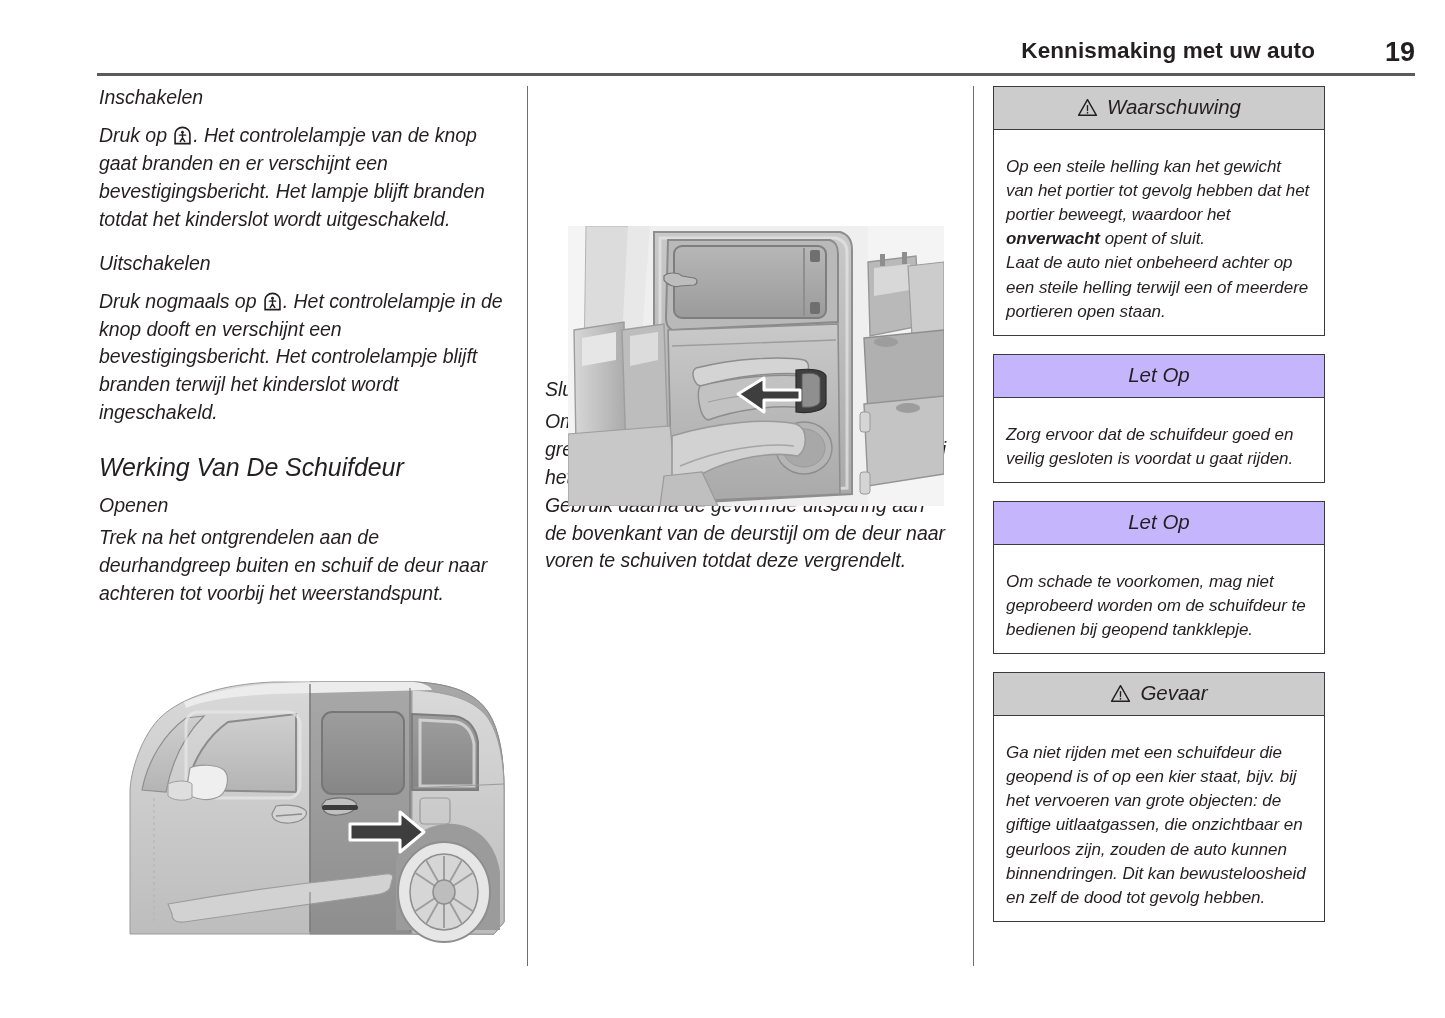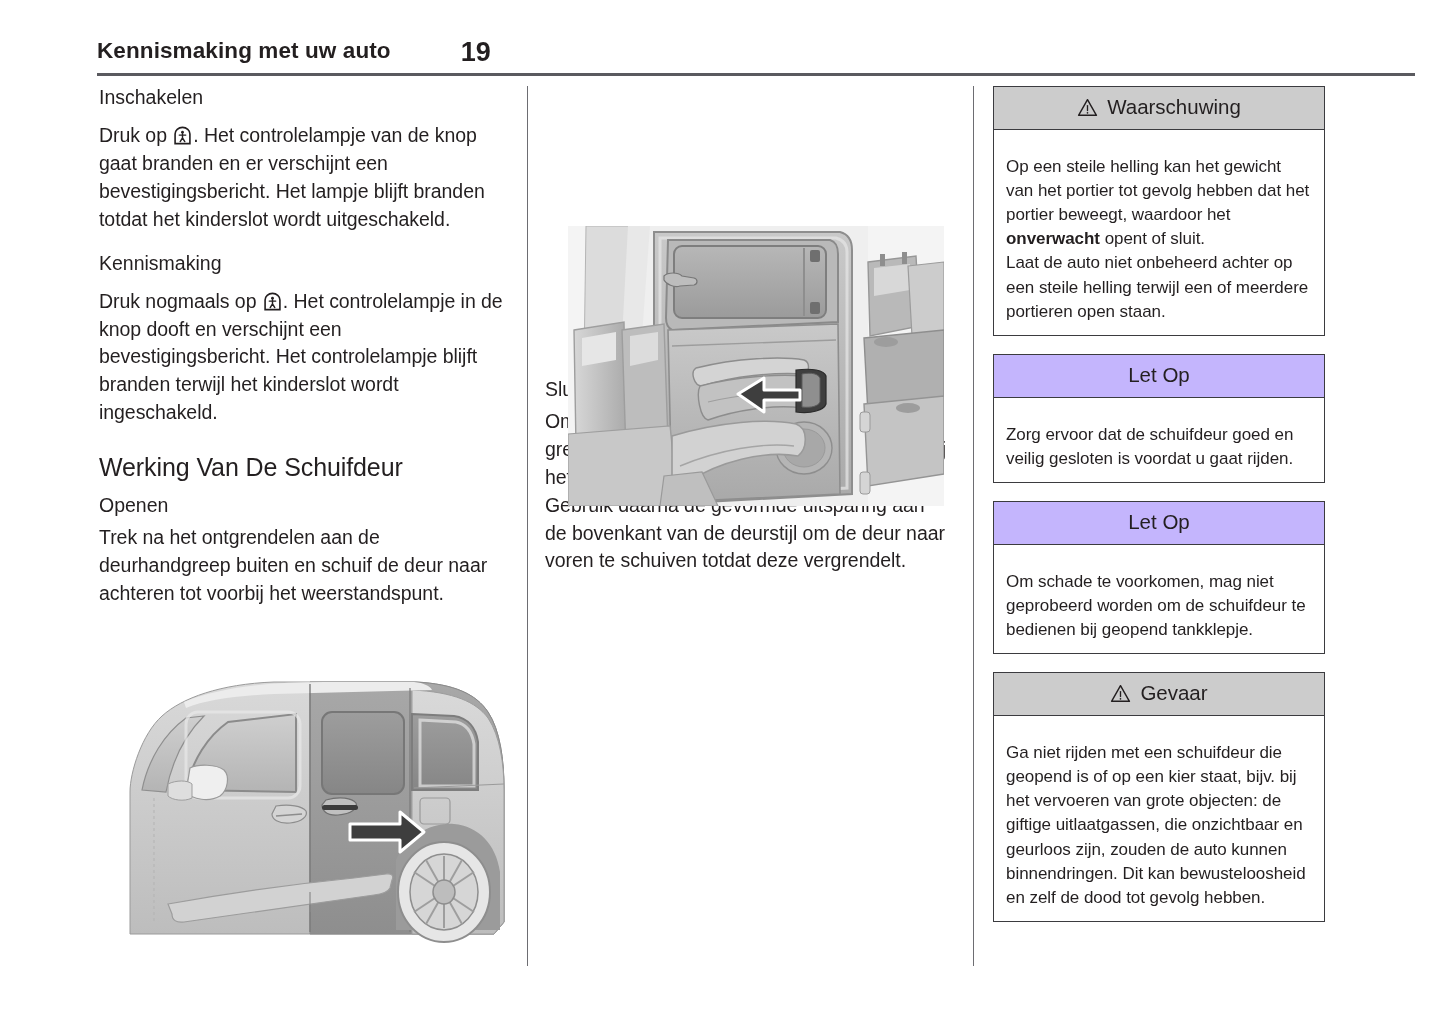--- a/index.html
+++ b/index.html
@@ -26,20 +26,21 @@
   .page-header {
     position: absolute;
     left: 97px;
     top: 40px;
     width: 1318px;
     height: 36px;
     border-bottom: 3px solid #5a5a5f;
     box-sizing: border-box;
     display: flex;
     align-items: flex-start;
+    justify-content: flex-end;
   }
   .header-title {
     font-size: 22.5px;
     font-weight: bold;
     letter-spacing: 0.1px;
     line-height: 1;
     color: #231f20;
   }
   .header-pageno {
     font-size: 27px;
@@ -59,20 +60,21 @@
     height: 880px;
     background: #6d6d72;
   }
   .col-rule.r1 { left: 527px; }
   .col-rule.r2 { left: 973px; }
 
   
   .col {
     position: absolute;
     top: 86px;
+    font-style: italic;
   }
   .col-1 { left: 99px;  width: 408px; }
   .col-2 { left: 545px; width: 405px; }
   .col-3 { left: 993px; width: 332px; }
 
   
   h2.section-title {
     font-size: 25px;
     font-weight: normal;
     margin: 26px 0 12px 0;
@@ -172,21 +174,21 @@
   <div class="col col-1">
 
     <h3 class="sub-title">Inschakelen</h3>
 
     <p class="body"><span>Druk op </span><span class="childlock-icon"><svg viewBox="0 0 20 20" width="19" height="19" aria-hidden="true">
             <path d="M2.2 18.6 V8.4 C2.2 4.6 5.6 1.4 10 1.4 C14.4 1.4 17.8 4.6 17.8 8.4 V18.6 Z" fill="none" stroke="#231f20" stroke-width="1.7"></path>
             <circle cx="10" cy="6.6" r="1.5" fill="#231f20"></circle>
             <path d="M10 8.2 L10 12.4 M10 12.4 L7.6 16.4 M10 12.4 L12.4 16.4 M6.6 9.6 L13.4 9.6" stroke="#231f20" stroke-width="1.5" stroke-linecap="round" fill="none"></path>
           </svg></span><span>. Het controlelampje van de knop gaat branden en er verschijnt een bevestigingsbericht. Het lampje blijft branden totdat het kinderslot wordt uitgeschakeld.</span></p>
 
-    <h3 class="sub-title">Kennismaking</h3>
+    <h3 class="sub-title">Uitschakelen</h3>
 
     <p class="body"><span>Druk nogmaals op </span><span class="childlock-icon"><svg viewBox="0 0 20 20" width="19" height="19" aria-hidden="true">
             <path d="M2.2 18.6 V8.4 C2.2 4.6 5.6 1.4 10 1.4 C14.4 1.4 17.8 4.6 17.8 8.4 V18.6 Z" fill="none" stroke="#231f20" stroke-width="1.7"></path>
             <circle cx="10" cy="6.6" r="1.5" fill="#231f20"></circle>
             <path d="M10 8.2 L10 12.4 M10 12.4 L7.6 16.4 M10 12.4 L12.4 16.4 M6.6 9.6 L13.4 9.6" stroke="#231f20" stroke-width="1.5" stroke-linecap="round" fill="none"></path>
           </svg></span><span>. Het controlelampje in de knop dooft en verschijnt een bevestigingsbericht. Het controlelampje blijft branden terwijl het kinderslot wordt ingeschakeld.</span></p>
 
     <h2 class="section-title">Werking Van De Schuifdeur</h2>
 
     <h3 class="sub-title tight">Openen</h3>

